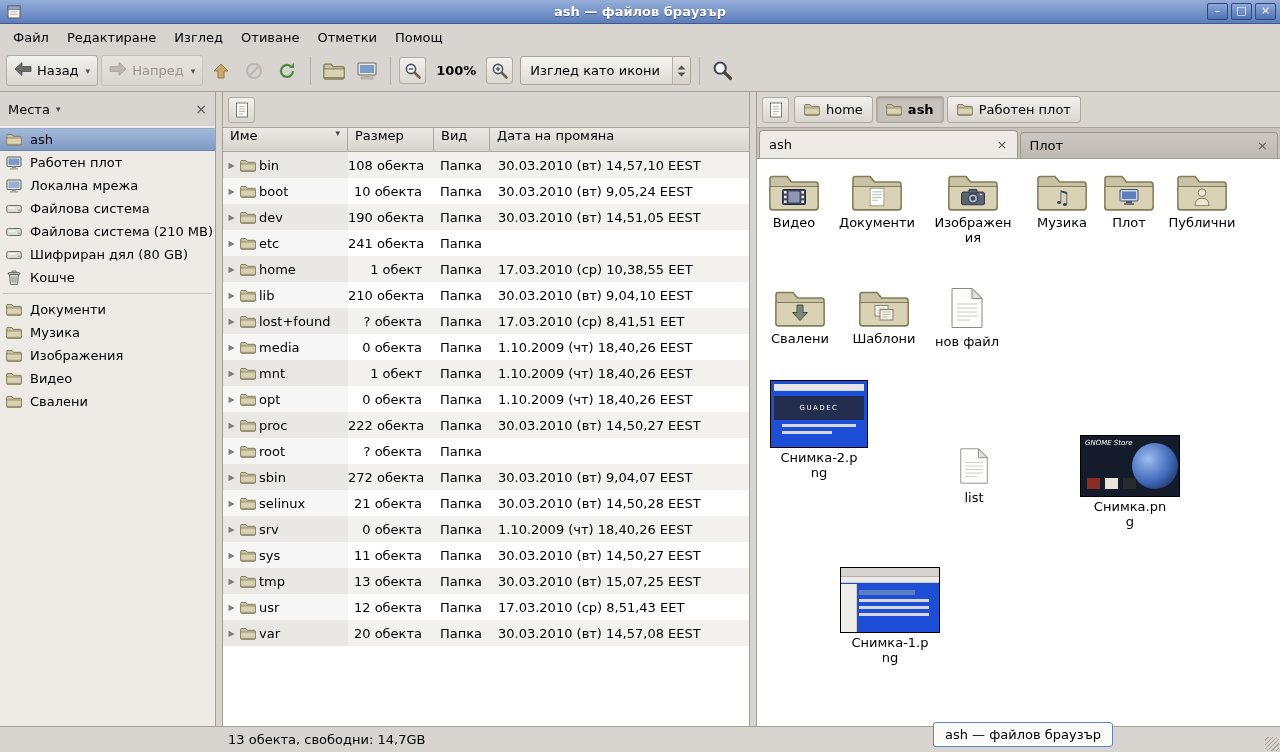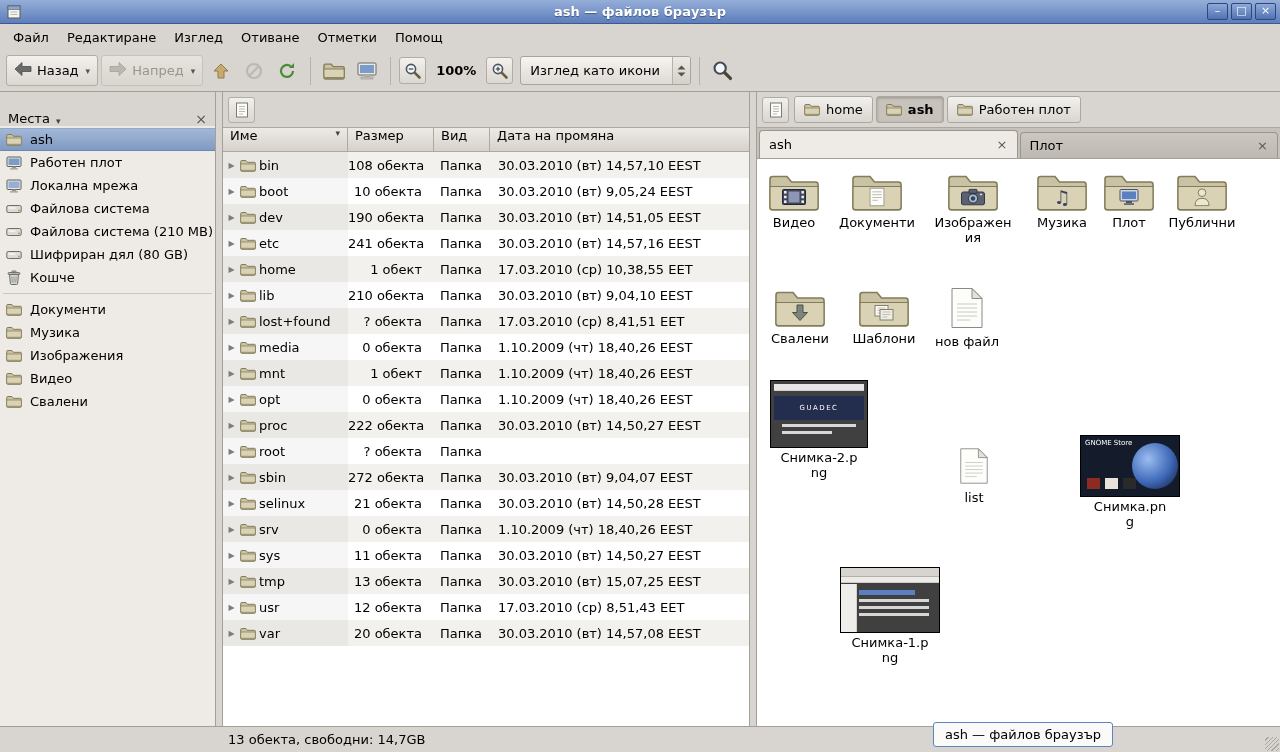--- a/index.html
+++ b/index.html
@@ -40,21 +40,21 @@
   .combo-arrows { width: 18px; align-self: stretch; border-left: 1px solid #b6b1a9; display: flex;
     align-items: center; justify-content: center; background: linear-gradient(#ece9e4, #d5d1ca); border-radius: 0 2px 2px 0; }
 
   
   .main { display: flex; height: 634px; flex: none; }
   .splitter { width: 6px; flex: none; background: #d8d4cf; }
 
   
   .sidebar { width: 216px; flex: none; display: flex; flex-direction: column; background: #eeebe6;
     border-right: 1px solid #a49f97; }
-  .side-header { height: 34px; flex: none; display: flex; align-items: flex-end; padding: 0 8px; gap: 6px; background: #d8d4cf; }
+  .side-header { height: 34px; flex: none; display: flex; align-items: center; padding: 0 8px; gap: 6px; background: #d8d4cf; }
   .side-dd { font-size: 9px; color: #444; }
   .side-close { margin-left: auto; color: #555; font-size: 14px; line-height: 1; }
   .side-list { flex: 1; padding-top: 2px; }
   .side-item { height: 23px; display: flex; align-items: center; gap: 7px; padding: 0 6px; white-space: nowrap; }
   .side-item.selected { background: linear-gradient(#a3b8d8, #7f9ac2); border-top: 1px solid #93a9c9; border-bottom: 1px solid #6d88b0; }
   .si-icon { width: 17px; display: flex; flex: none; }
   .side-sep { height: 1px; background: #cbc6bf; margin: 4px 3px; }
 
   
   .pane-left { width: 528px; flex: none; display: flex; flex-direction: column; background: #fff;
@@ -95,29 +95,29 @@
   .tab.active { background: #eeebe6; height: 28px; }
   .tab-close { margin-left: auto; color: #5a5a55; font-size: 13px; line-height: 1; padding-left: 8px; }
   .canvas { flex: 1; position: relative; background: #fff; overflow: hidden; }
   .icon-item { position: absolute; display: flex; flex-direction: column; align-items: center; }
   .icon-label { margin-top: 3px; text-align: center; line-height: 1.12; max-width: 78px; overflow-wrap: break-word; }
   .big-folder { position: relative; width: 52px; height: 42px; }
   .emblem { position: absolute; left: 50%; top: 62%; transform: translate(-50%, -50%); display: flex; }
   .emblem-music { font-size: 19px; color: #3a4160; line-height: 1; }
 
   
-  .thumb { border: 1px solid #000; background: #404040; position: relative; }
+  .thumb { border: 1px solid #000; background: #1d4ed8; position: relative; }
   .thumb.web { width: 98px; height: 68px; padding: 3px; }
   .web .tw-top { height: 7px; background: #e6e6e6; border-bottom: 1px solid #cfcfcf; }
   .web .tw-band { margin-top: 5px; height: 24px; background: #232e4e; color: #fff; font-size: 7px;
     display: flex; align-items: center; justify-content: center; letter-spacing: 1.5px; }
   .web .tw-l { height: 3px; background: #d8d8d8; margin: 4px 8px 0; }
   .web .tw-l.short { margin-right: 32px; }
   .thumb.store { width: 100px; height: 62px; background: #141c2c; }
-  .st-brand { position: absolute; top: 3px; left: 4px; font-size: 7px; color: #fff; white-space: nowrap; }
+  .st-brand { position: absolute; top: 3px; left: 4px; font-size: 7px; color: #fff; white-space: nowrap; font-style: italic; }
   .st-orb { position: absolute; right: 1px; top: 7px; width: 46px; height: 46px; border-radius: 50%;
     background: radial-gradient(circle at 35% 35%, #9cbdf0, #3e68b8 55%, #15203a 95%); }
   .st-sh { position: absolute; width: 13px; height: 11px; bottom: 7px; }
   .st-sh.s1 { left: 6px; background: #8c2b22; }
   .st-sh.s2 { left: 24px; background: #e8e4da; }
   .st-sh.s3 { left: 42px; background: #2a2a2a; }
   .thumb.fm { width: 100px; height: 66px; }
   .fm-tb { height: 9px; background: #d7d3ce; border-bottom: 1px solid #b5b0a8; }
   .fm-loc { height: 6px; background: #edebe7; border-bottom: 1px solid #d0ccc5; }
   .fm-side { position: absolute; left: 0; top: 16px; bottom: 0; width: 16px; background: #efede9; border-right: 1px solid #d5d1ca; }
@@ -454,21 +454,20 @@
               <span class="mini">
                 <svg width="16" height="13" viewBox="0 0 16 13">
                   <path d="M0.7 2.5 q0-1 1-1 h4.2 l1.5 1.8 h7 q1 0 1 1 v7 q0 1-1 1 h-12.7 q-1 0-1-1 z" fill="#c9c2a4" stroke="#827c59"></path>
                   <path d="M0.7 5 h14.7 v5.3 q0 1-1 1 h-12.7 q-1 0-1-1 z" fill="#d9d2b4" stroke="#827c59" stroke-width="0.7"></path>
                 </svg>
               </span>
               <span>etc</span>
             </span>
        <span class="cell c-size">241 обекта</span>
        <span class="cell c-type">Папка</span>
-       <span class="cell c-date">30.03.2010 (вт) 14,57,16 EEST</span>
      </div>
           <div class="frow alt">
        <span class="cell c-name">
               <span class="expander">▶</span>
               <span class="mini">
                 <svg width="16" height="13" viewBox="0 0 16 13">
                   <path d="M0.7 2.5 q0-1 1-1 h4.2 l1.5 1.8 h7 q1 0 1 1 v7 q0 1-1 1 h-12.7 q-1 0-1-1 z" fill="#c9c2a4" stroke="#827c59"></path>
                   <path d="M0.7 5 h14.7 v5.3 q0 1-1 1 h-12.7 q-1 0-1-1 z" fill="#d9d2b4" stroke="#827c59" stroke-width="0.7"></path>
                 </svg>
               </span>

